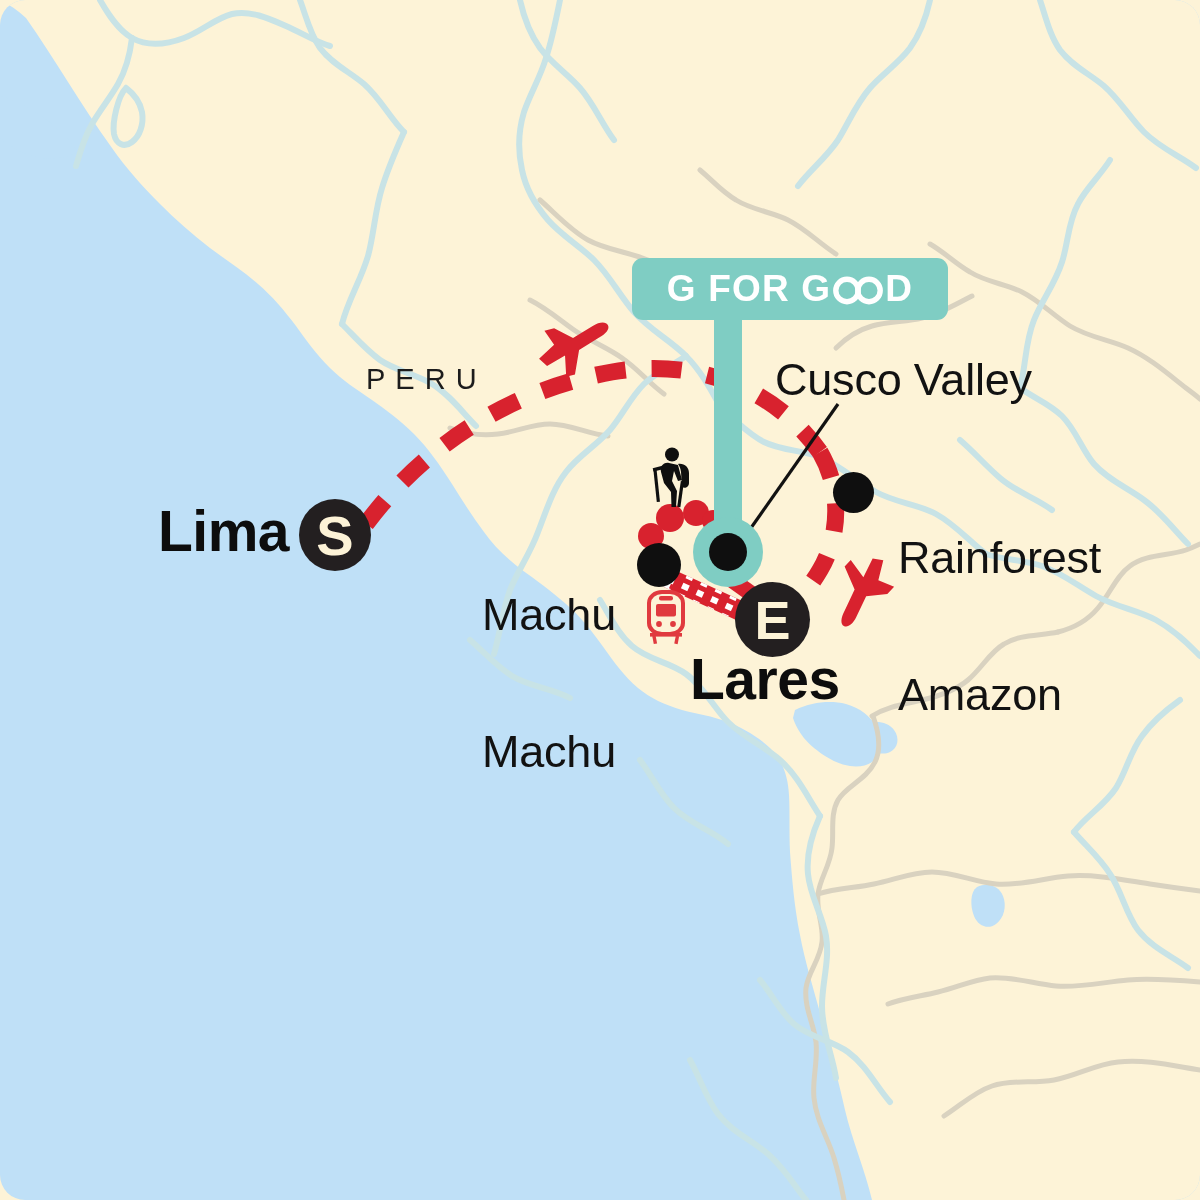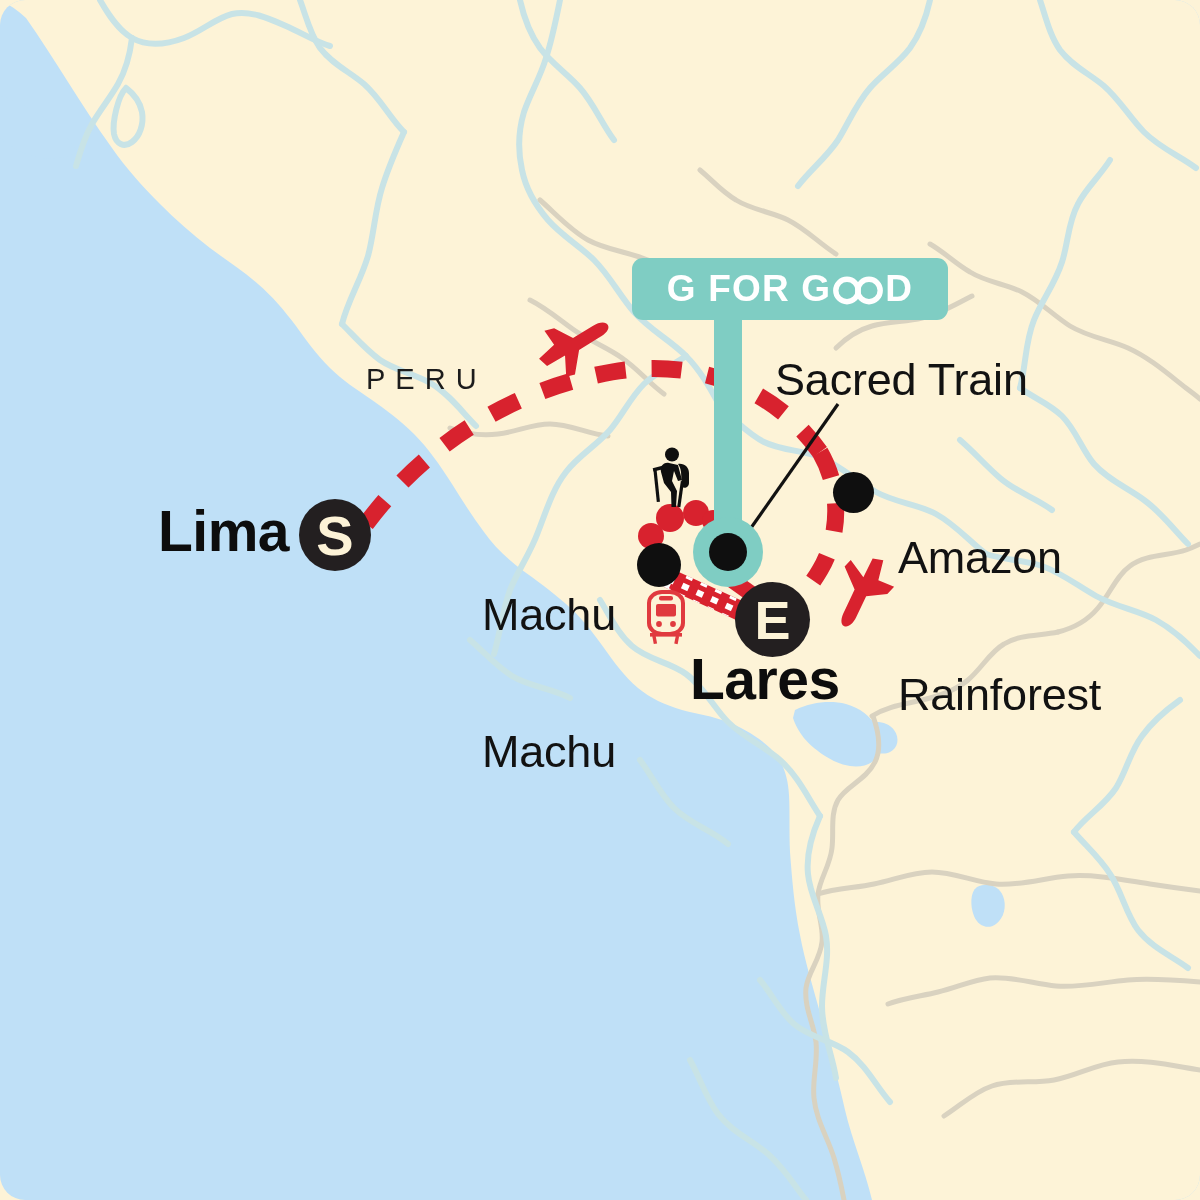--- a/index.html
+++ b/index.html
@@ -303,21 +303,21 @@
 
   <div class="lbl lbl-city" style="left:158px;top:502px;text-align:right;">Lima</div>
 
   <div class="lbl lbl-city" style="left:690px;top:650px;">Lares</div>
 
   <div class="lbl lbl-poi" style="left:474px;top:500px;text-align:center;width:150px;">
     <div>Machu</div>
     <div>Machu</div>
   </div>
 
-  <div class="lbl lbl-poi" style="left:775px;top:357px;">Sacred Train</div>
+  <div class="lbl lbl-poi" style="left:775px;top:357px;">Cusco Valley</div>
 
   <div class="lbl lbl-poi" style="left:898px;top:443px;">
+    <div>Rainforest</div>
     <div>Amazon</div>
-    <div>Rainforest</div>
   </div>
 
 
 </div>
 
 </body></html>

